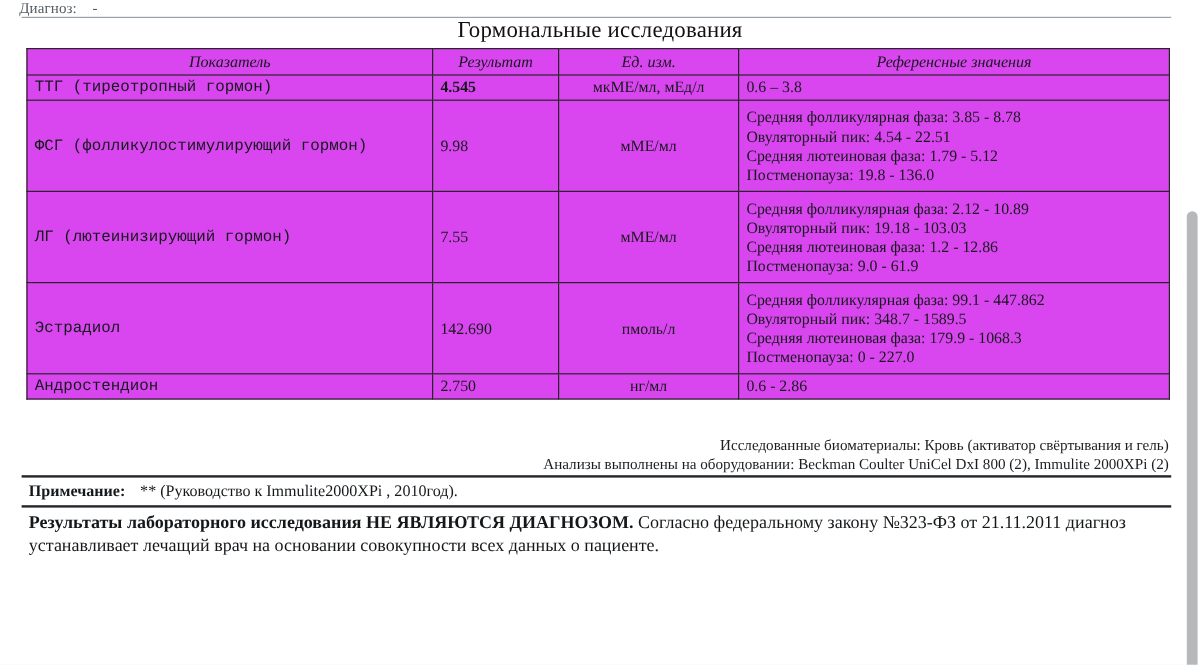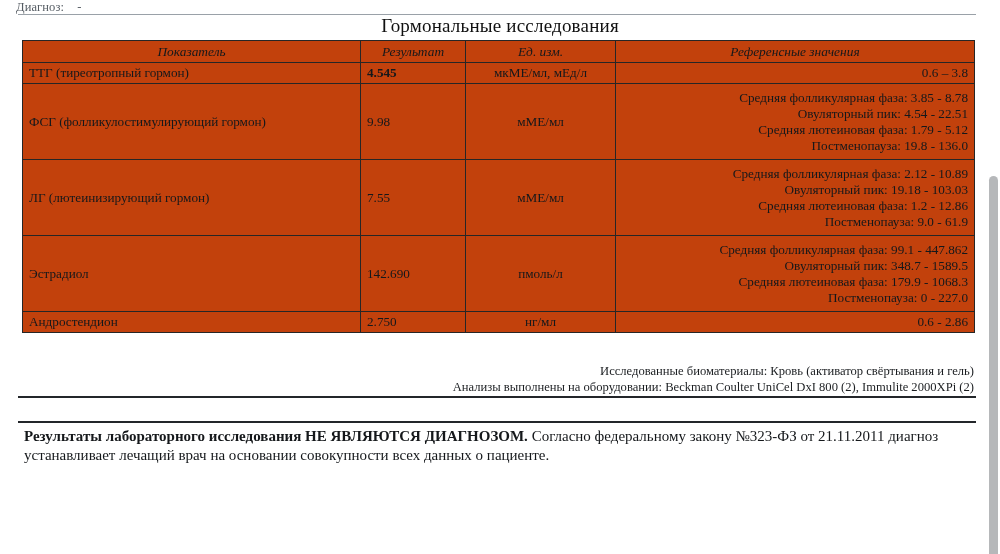--- a/index.html
+++ b/index.html
@@ -63,21 +63,21 @@
   .tbl-wrap {
     position: absolute;
     left: 22px;
     top: 40px;
     width: 952px;
   }
   table.results {
     border-collapse: collapse;
     width: 952px;
     table-layout: fixed;
-    background: #c2410c;
+    background: #d946ef;
   }
   table.results th,
   table.results td {
     border: 1px solid #262626;
     padding: 0 6px;
     vertical-align: middle;
     font-size: 13.2px;
     line-height: 16px;
     color: #15181b;
   }
@@ -88,24 +88,24 @@
     height: 19px;
     padding: 1px 6px;
     font-size: 13.4px;
   }
   
   col.c-name { width: 338px; }
   col.c-res  { width: 105px; }
   col.c-unit { width: 150px; }
   col.c-ref  { width: 359px; }
 
-  td.name { text-align: left;   padding-left: 7px; }
+  td.name { text-align: left;   padding-left: 7px; font-family: Liberation Mono, monospace; }
   td.res  { text-align: left; }
   td.unit { text-align: center; font-size: 12.4px; margin-top: 44px; }
-  td.ref  { text-align: right; font-size: 12.9px; line-height: 17.5px; }
+  td.ref  { text-align: left; font-size: 12.9px; line-height: 17.5px; }
 
   td.res.strong { font-weight: bold; }
 
   tr.r-short td { height: 20px; }
   tr.r-tall  td { height: 75px; }
 
   .ref-lines { display: block; }
   .ref-lines span { display: block; white-space: nowrap; }
 
   
@@ -276,20 +276,24 @@
     </table>
   </div>
 
   <div class="bio-notes">
     <div>Исследованные биоматериалы: Кровь (активатор свёртывания и гель)</div>
     <div>Анализы выполнены на оборудовании: Beckman Coulter UniCel DxI 800 (2), Immulite 2000XPi (2)</div>
   </div>
 
   <div class="sep-rule"></div>
 
+  <div class="note-line">
+    <span class="lbl">Примечание:</span>
+    <span class="val">** (Руководство к Immulite2000XPi , 2010год).</span>
+  </div>
 
   <div class="sep-rule-2"></div>
 
   <div class="disclaimer">
     <span class="b">Результаты лабораторного исследования НЕ ЯВЛЯЮТСЯ ДИАГНОЗОМ.</span>
     <span>Согласно федеральному закону №323-ФЗ от 21.11.2011 диагноз</span>
     <span class="t2">устанавливает лечащий врач на основании совокупности всех данных о пациенте.</span>
   </div>
 
   <div class="scroll-track">

